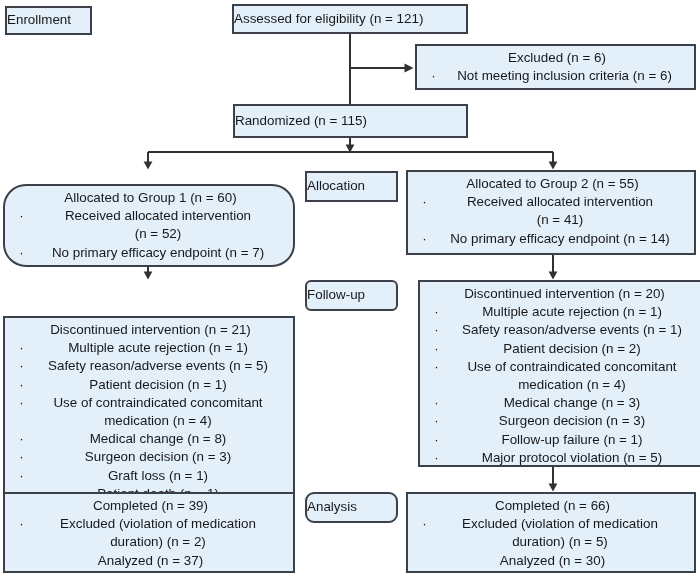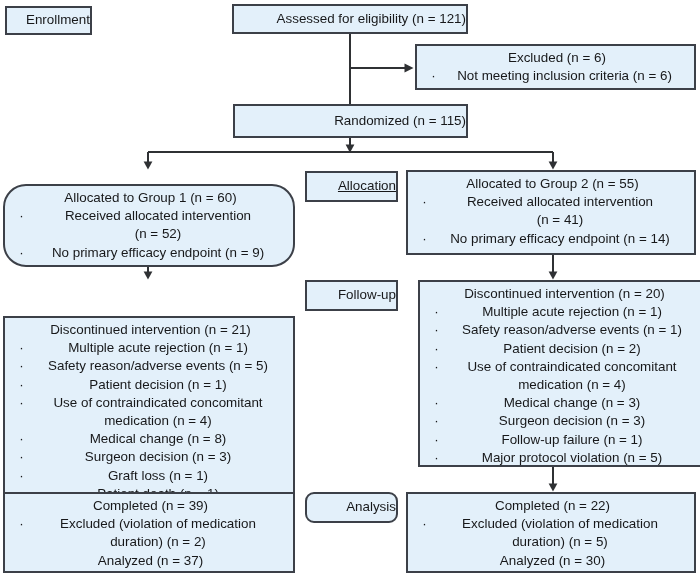--- a/index.html
+++ b/index.html
@@ -30,43 +30,43 @@
     box-sizing: border-box;
     background: var(--box-fill);
     border: 2px solid var(--box-border);
     font-size: 13.4px;
     line-height: 18.2px;
     color: var(--text);
   }
   .center {
     display: flex;
     align-items: center;
-    justify-content: flex-end;
+    justify-content: flex-start;
     text-align: center;
   }
   .list { padding: 3px 3px 0 6px; text-align: center; }
   .item { display: flex; }
   .dot {
     flex: 0 0 11px;
     margin-left: 4px;
     padding-left: 2px;
     box-sizing: border-box;
   }
   .itx { flex: 1; white-space: pre-line; }
 
   
   #b-enrollment { left: 5px;   top: 6px;   width: 87px;  height: 29px; }
   #b-assessed   { left: 232px; top: 4px;   width: 236px; height: 30px; }
   #b-excluded   { left: 415px; top: 44px;  width: 281px; height: 46px; }
-  #b-randomized { left: 233px; top: 104px; width: 235px; height: 34px; padding-left: 12px; }
+  #b-randomized { left: 233px; top: 104px; width: 235px; height: 34px; }
   #b-group1     { left: 3px;   top: 184px; width: 292px; height: 83px; border-radius: 23px; }
-  #b-allocation { left: 305px; top: 171px; width: 93px;  height: 31px; text-decoration: underline; }
+  #b-allocation { left: 305px; top: 171px; width: 93px;  height: 31px; }
   #b-group2     { left: 406px; top: 170px; width: 290px; height: 85px; }
   #b-disc1      { left: 3px;   top: 280px; width: 292px; height: 187px; margin-top: 36px; }
-  #b-followup   { left: 305px; top: 280px; width: 93px;  height: 31px; }
+  #b-followup   { left: 305px; top: 280px; width: 93px;  height: 31px; border-radius: 6px; }
   #b-disc2      { left: 406px; top: 280px; width: 290px; height: 187px; margin-left: 12px; }
   #b-comp1      { left: 3px;   top: 492px; width: 292px; height: 81px; }
   #b-analysis   { left: 305px; top: 492px; width: 93px;  height: 31px; border-radius: 9px; }
   #b-comp2      { left: 406px; top: 492px; width: 290px; height: 81px; }
 </style>
 </head>
 <body>
 
 <div class="canvas">
 
@@ -113,21 +113,21 @@
 
   <div class="box list" id="b-group1">
     <div class="title">Allocated to Group 1 (n = 60)</div>
     <div class="item">
       <span class="dot">·</span>
       <span class="itx">Received allocated intervention
 (n = 52)</span>
     </div>
     <div class="item">
       <span class="dot">·</span>
-      <span class="itx">No primary efficacy endpoint (n = 9)</span>
+      <span class="itx">No primary efficacy endpoint (n = 7)</span>
     </div>
   </div>
 
   <div class="box list" id="b-group2">
     <div class="title">Allocated to Group 2 (n = 55)</div>
     <div class="item">
       <span class="dot">·</span>
       <span class="itx">Received allocated intervention
 (n = 41)</span>
     </div>
@@ -215,21 +215,21 @@
     <div class="title">Completed (n = 39)</div>
     <div class="item">
       <span class="dot">·</span>
       <span class="itx">Excluded (violation of medication
 duration) (n = 2)</span>
     </div>
     <div class="title">Analyzed (n = 37)</div>
   </div>
 
   <div class="box list" id="b-comp2">
-    <div class="title">Completed (n = 22)</div>
+    <div class="title">Completed (n = 66)</div>
     <div class="item">
       <span class="dot">·</span>
       <span class="itx">Excluded (violation of medication
 duration) (n = 5)</span>
     </div>
     <div class="title">Analyzed (n = 30)</div>
   </div>
 
 </div>
 

